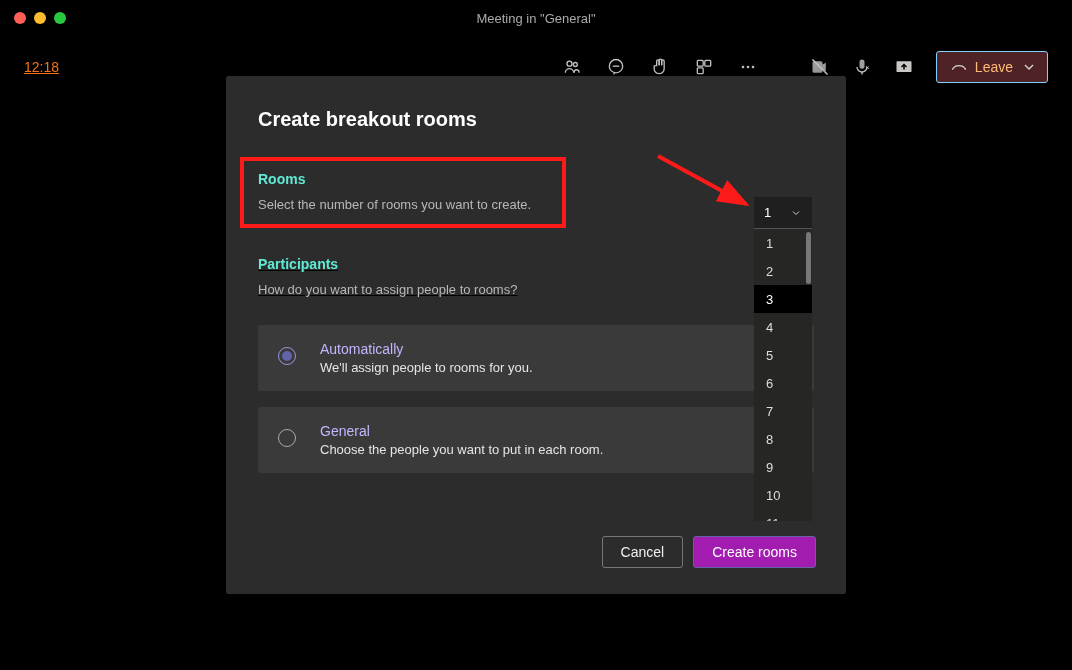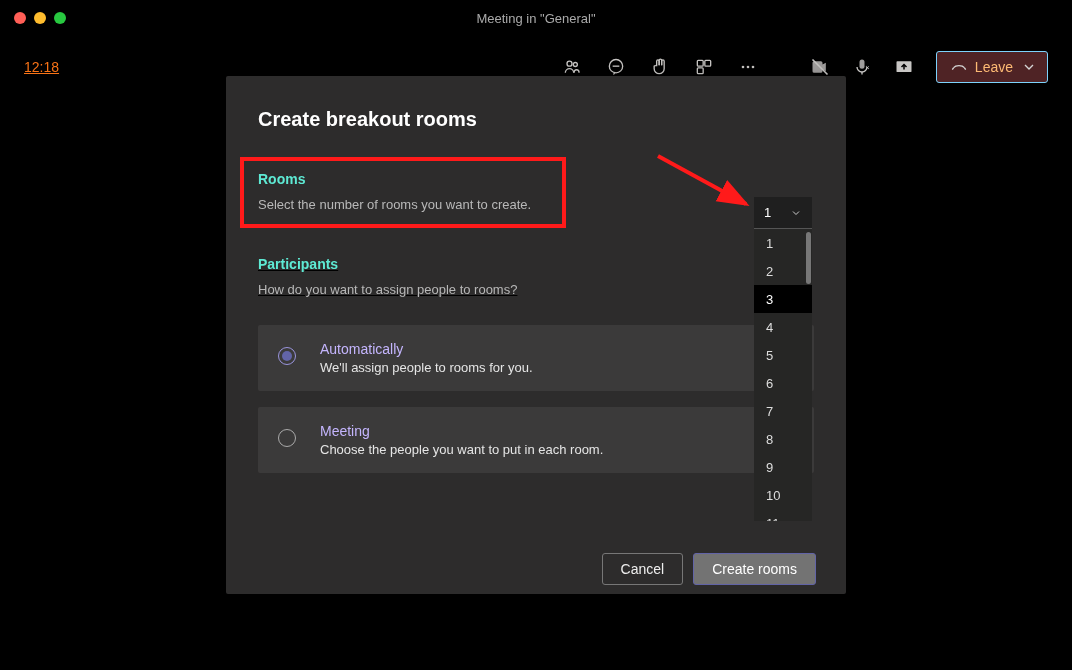--- a/index.html
+++ b/index.html
@@ -29,23 +29,23 @@
   
   .participants-block { margin-bottom: 28px; text-decoration: underline; }
   
   .option-card { background: #3b3a3a; border-radius: 2px; padding: 16px 20px; display: flex; align-items: flex-start; gap: 24px; margin-bottom: 16px; width: 556px; }
   .radio { width: 18px; height: 18px; border: 1px solid #aaa; border-radius: 50%; margin-top: 6px; flex-shrink: 0; display: flex; align-items: center; justify-content: center; }
   .radio.selected { border-color: #9a95de; }
   .radio.selected::after { content: ''; width: 10px; height: 10px; background: #6264a7; border-radius: 50%; }
   .option-title { color: #c4b5fd; font-size: 14px; font-weight: 400; }
   .option-sub { color: #e5e5e5; font-size: 13px; margin-top: 3px; }
   
-  .footer { position: absolute; right: 30px; bottom: 9px; display: flex; gap: 10px; }
+  .footer { position: absolute; right: 30px; bottom: 26px; display: flex; gap: 10px; }
   .btn { height: 32px; padding: 0 18px; font-size: 14px; border-radius: 3px; border: 1px solid #777; background: transparent; color: #eee; display: flex; align-items: center; }
-  .btn.primary { background: #737373; border-color: #6264a7; color: #fff; }
+  .btn.primary { background: #a21caf; border-color: #6264a7; color: #fff; }
   
   .select-box { position: absolute; left: 754px; top: 197px; width: 58px; height: 32px; background: #1f1f1f; color: #fff; display: flex; align-items: center; justify-content: space-between; padding: 0 10px; font-size: 13px; border-bottom: 1px solid #555; }
   .dropdown { position: absolute; left: 754px; top: 229px; width: 58px; height: 292px; background: #262625; color: #ddd; font-size: 13px; overflow: hidden; }
   .dropdown-inner { height: 292px; overflow: hidden; }
   .dd-item { height: 28px; display: flex; align-items: center; padding-left: 12px; }
   .dd-item.highlight { background: #000; color: #fff; }
   .dd-scroll { position: absolute; right: 1px; top: 3px; width: 5px; height: 52px; background: #777; border-radius: 3px; }
   
   .arrow { position: absolute; left: 650px; top: 148px; pointer-events: none; }
 </style>
@@ -154,21 +154,21 @@
       <div class="radio selected"></div>
       <div>
         <div class="option-title">Automatically</div>
         <div class="option-sub">We'll assign people to rooms for you.</div>
       </div>
     </div>
 
     <div class="option-card">
       <div class="radio"></div>
       <div>
-        <div class="option-title">Meeting</div>
+        <div class="option-title">General</div>
         <div class="option-sub">Choose the people you want to put in each room.</div>
       </div>
     </div>
 
     <div class="footer">
       <div class="btn">Cancel</div>
       <div class="btn primary">Create rooms</div>
     </div>
   </div>
 

